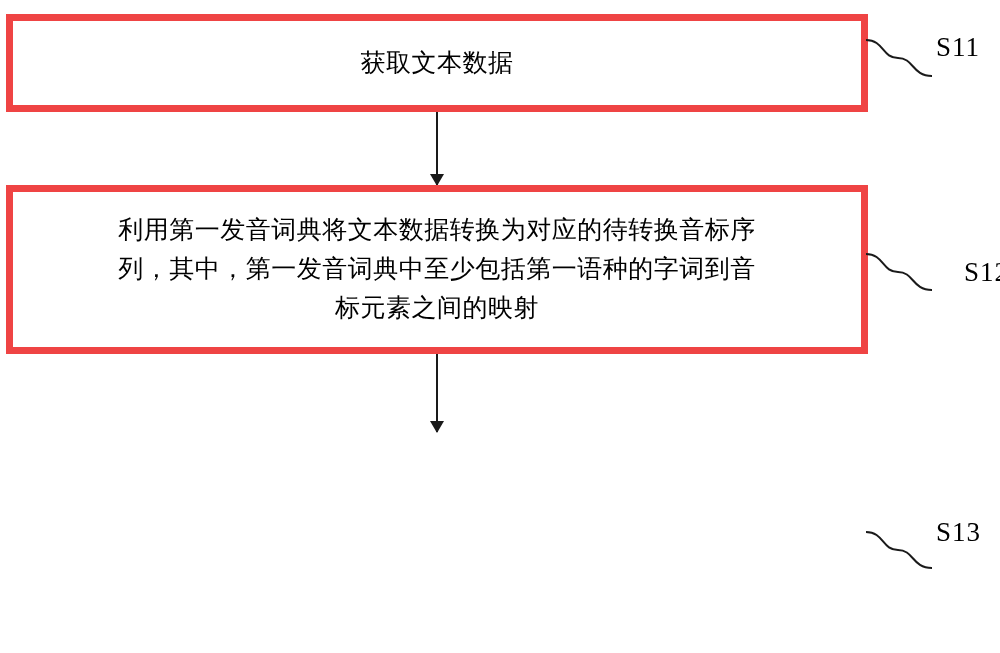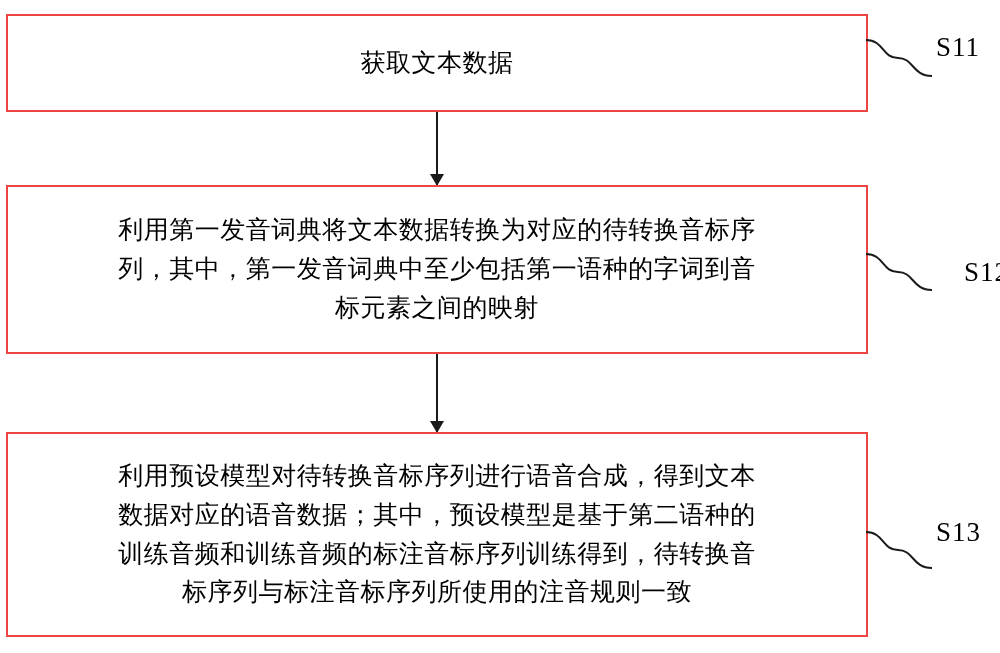--- a/index.html
+++ b/index.html
@@ -15,21 +15,21 @@
     overflow: hidden;
   }
   .canvas {
     position: relative;
     width: 1000px;
     height: 653px;
   }
   .box {
     position: absolute;
     box-sizing: border-box;
-    border: 2px solid #ef4444;
+    border: 7px solid #ef4444;
     background: #ffffff;
     display: flex;
     align-items: center;
     justify-content: center;
     text-align: center;
   }
   .box-text {
     display: block;
     width: 92%;
     font-size: 25px;
@@ -95,26 +95,20 @@
   <div class="arrow" id="arrow-1"></div>
 
   <div class="box" id="box-s12">
     <span class="box-text">利用第一发音词典将文本数据转换为对应的待转换音标序
 列，其中，第一发音词典中至少包括第一语种的字词到音
 标元素之间的映射</span>
   </div>
 
   <div class="arrow" id="arrow-2"></div>
 
-  <div class="box" id="box-s13">
-    <span class="box-text">利用预设模型对待转换音标序列进行语音合成，得到文本
-数据对应的语音数据；其中，预设模型是基于第二语种的
-训练音频和训练音频的标注音标序列训练得到，待转换音
-标序列与标注音标序列所使用的注音规则一致</span>
-  </div>
 
   <svg class="connector" id="conn-s11" viewBox="0 0 70 48">
     <path d="M2,4 C20,4 18,22 34,22 C50,22 48,40 68,40" fill="none" stroke="#1a1a1a" stroke-width="2"></path>
   </svg>
   <div class="label" id="label-s11">S11</div>
 
   <svg class="connector" id="conn-s12" viewBox="0 0 70 48">
     <path d="M2,4 C20,4 18,22 34,22 C50,22 48,40 68,40" fill="none" stroke="#1a1a1a" stroke-width="2"></path>
   </svg>
   <div class="label" id="label-s12">S12</div>

